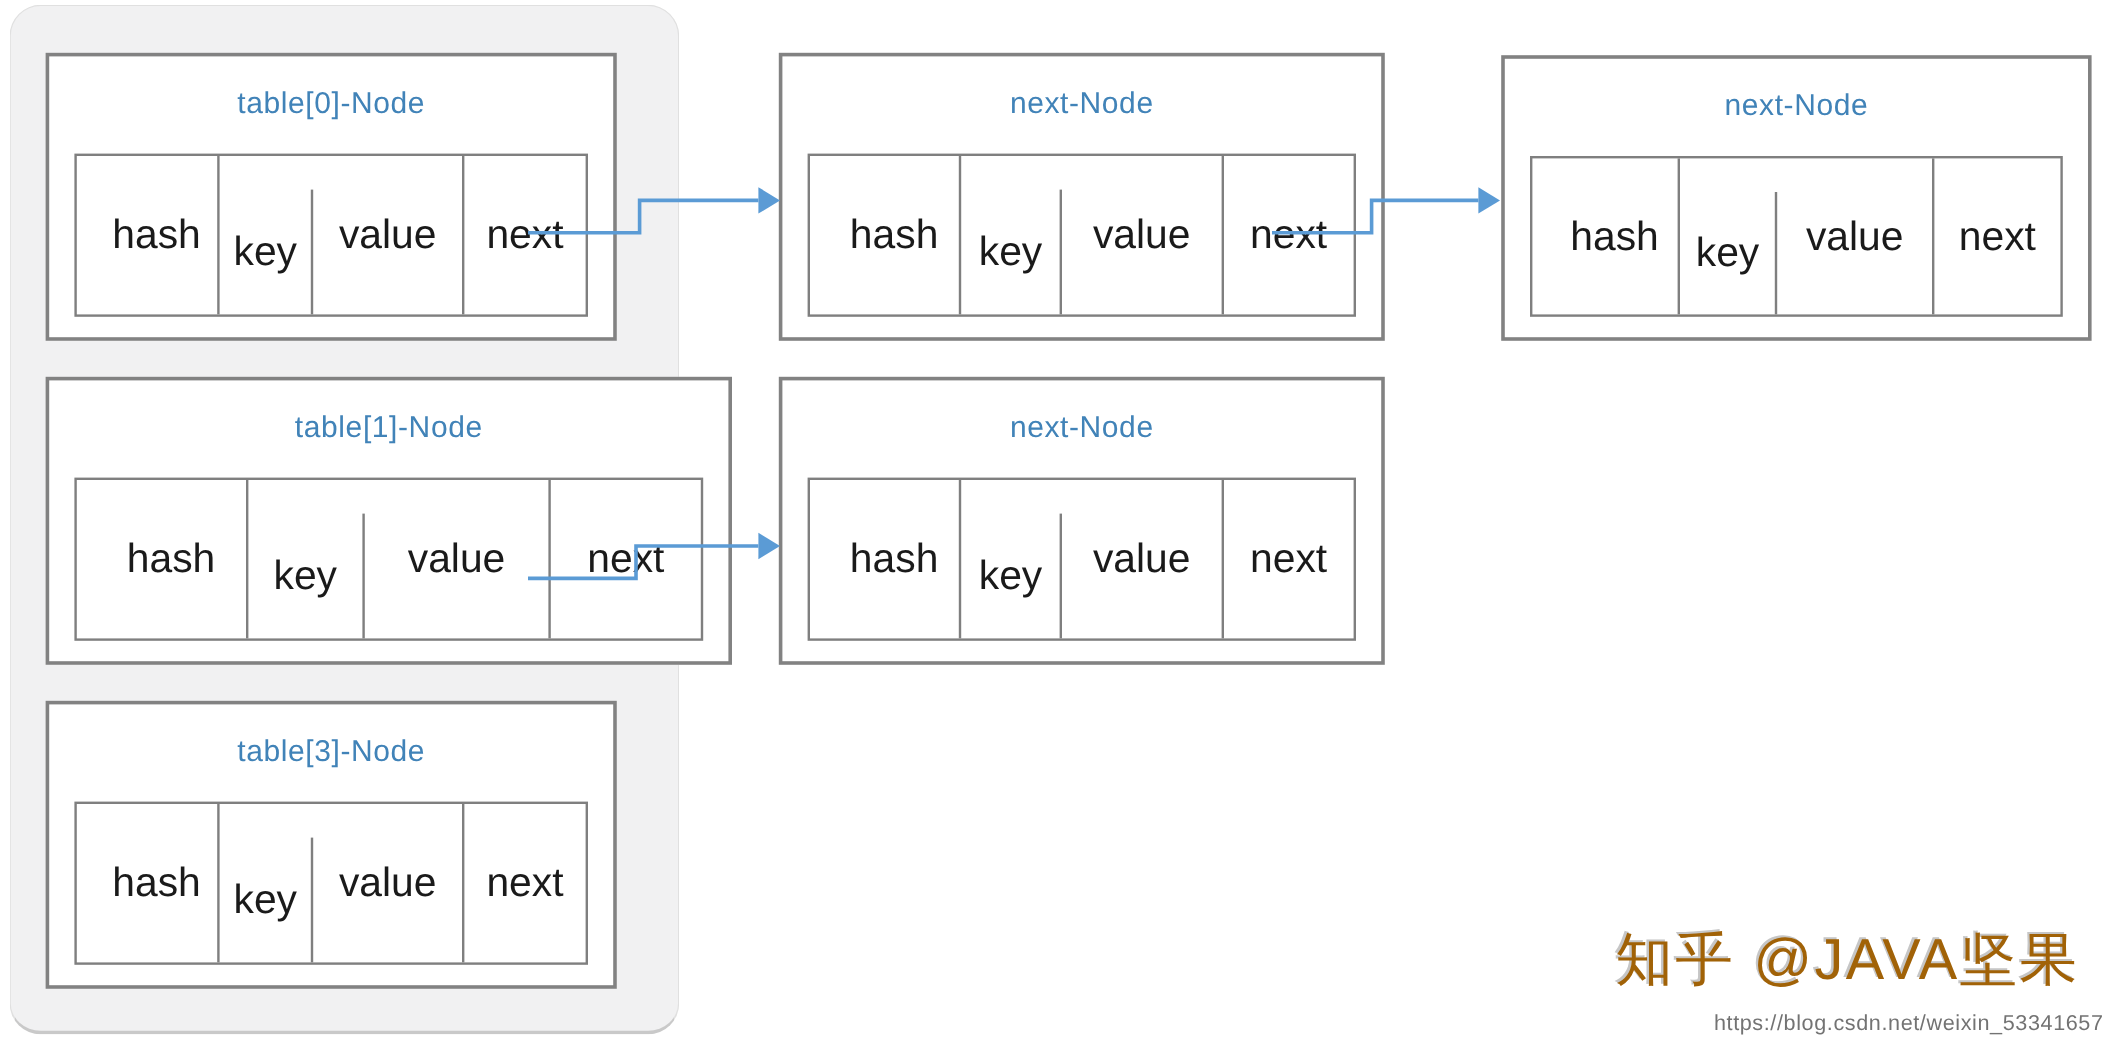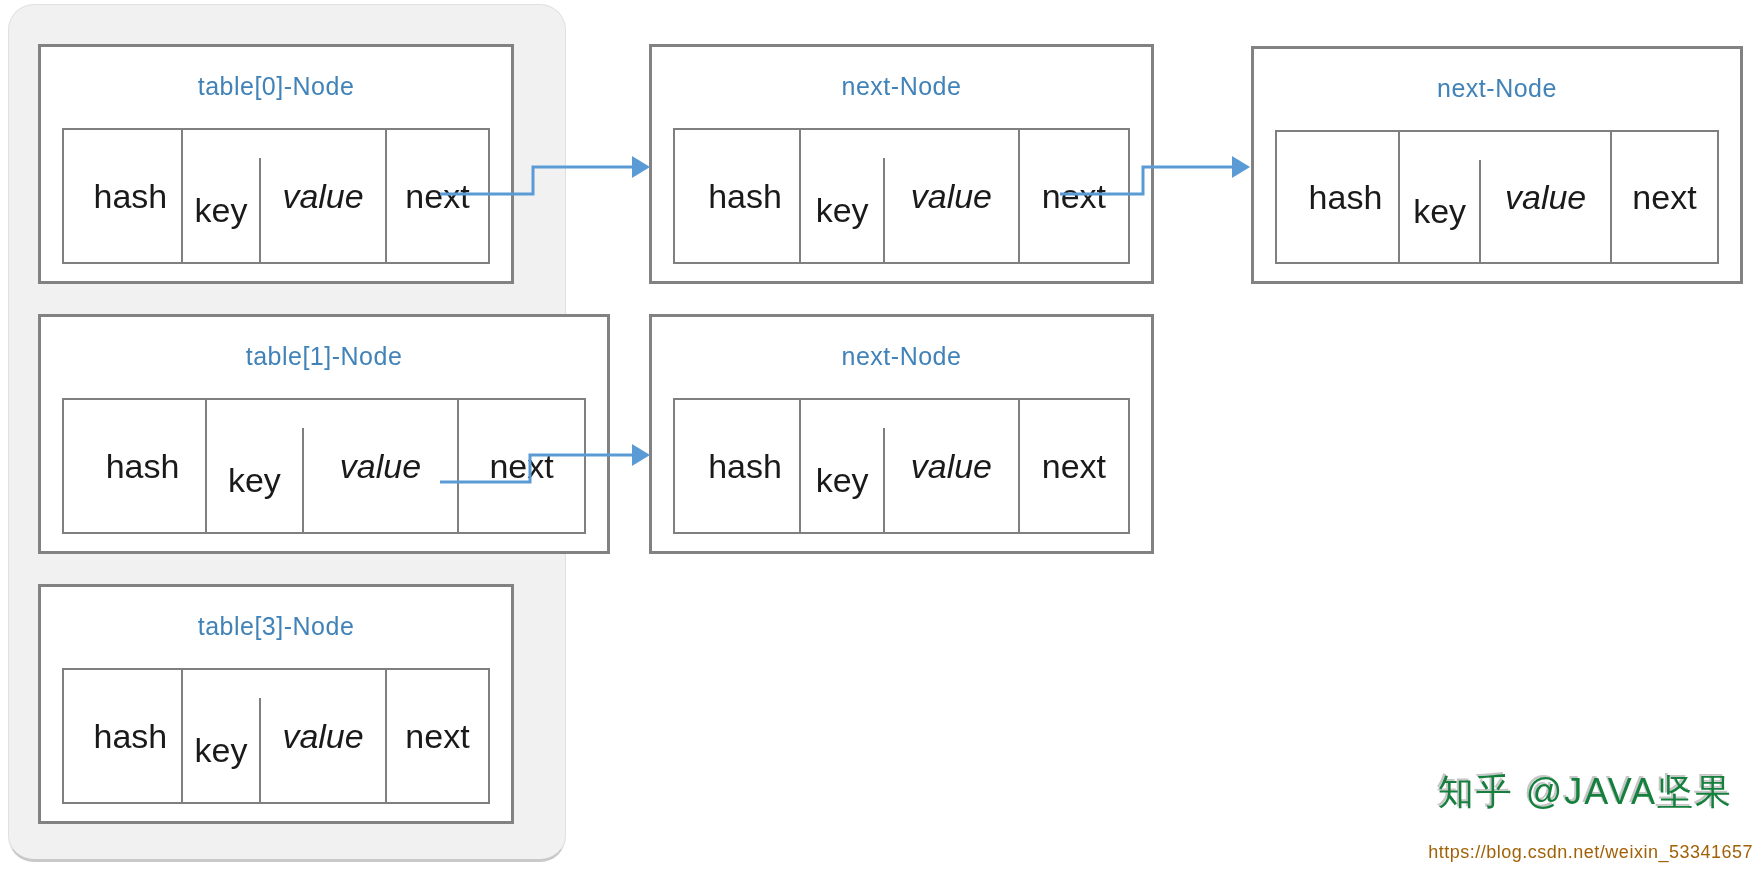--- a/index.html
+++ b/index.html
@@ -56,48 +56,48 @@
     align-items: center;
     justify-content: center;
     font-size: 34px;
     color: #1a1a1a;
     border-right: 2px solid #7F7F7F;
     box-sizing: border-box;
   }
   .cell:last-child { border-right: none; }
   .c-hash  { width: 25.2%; margin-left: 16px; }
   .c-key   { width: 19.2%; margin-top: 28px; }
-  .c-value { width: 30.8%; font-style: italic; }
+  .c-value { width: 30.8%; }
   .c-next  { width: 24.8%; }
 
   
   svg.arrows {
     position: absolute;
     left: 0; top: 0;
     width: 1761px; height: 873px;
     pointer-events: none;
   }
   .arrow-line { stroke: #5B9BD5; stroke-width: 3; fill: none; }
   .arrow-head { fill: #5B9BD5; stroke: none; }
 
   
   .watermark {
     position: absolute;
     right: 28px; top: 768px;
-    font-size: 36px;
-    color: #15803d;
+    font-size: 48px;
+    color: #a16207;
     text-shadow: -2px -2px 0 #c6c6c6, 2px 2px 1px #ffffff;
     letter-spacing: 2px;
     white-space: nowrap;
   }
   .watermark-url {
     position: absolute;
     right: 8px; top: 842px;
     font-size: 18px;
-    color: #a16207;
+    color: #737373;
     letter-spacing: 0.5px;
     white-space: nowrap;
   }
 </style>
 </head>
 <body>
 
 <div class="stage">
 
   <div class="bucket-panel"></div>

